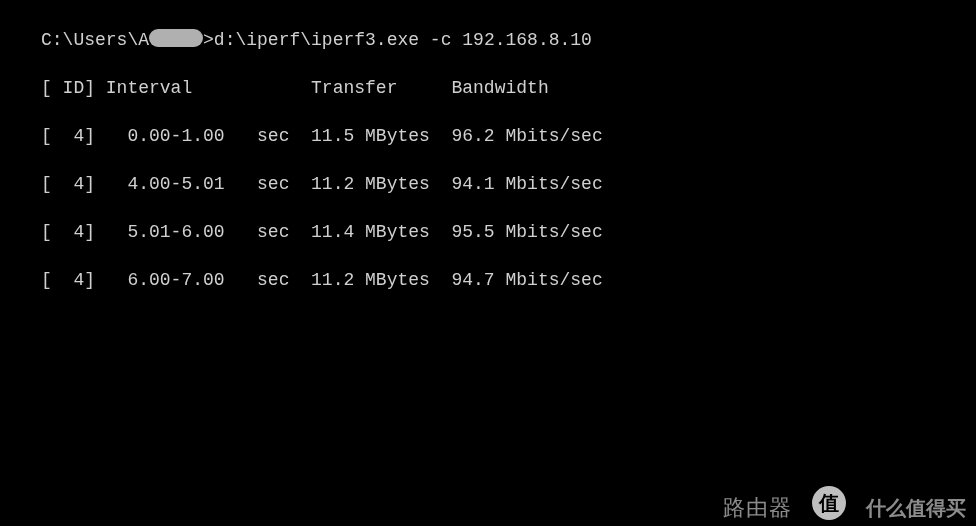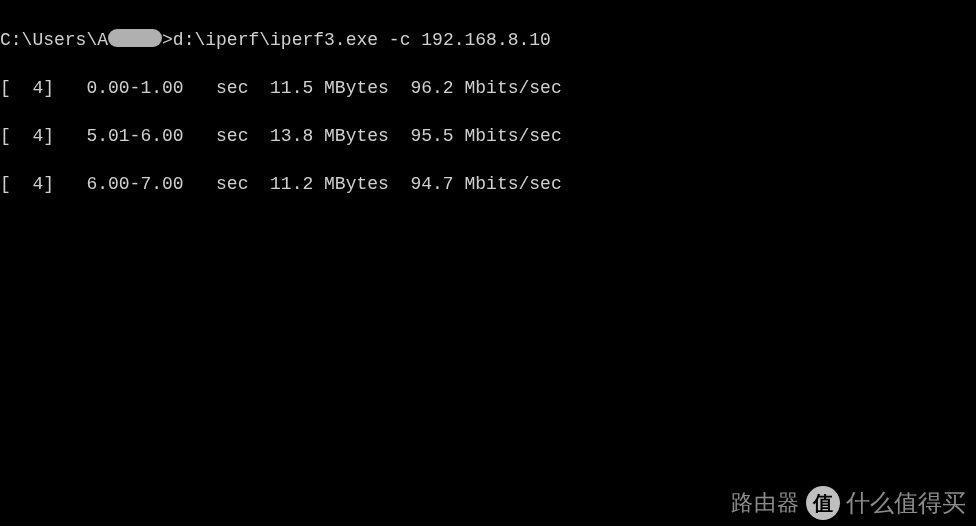--- a/index.html
+++ b/index.html
@@ -11,67 +11,69 @@
     color: #d0d0d0;
     font-family: "Consolas", "Courier New", monospace;
     font-size: 18px;
     line-height: 24px;
     overflow: hidden;
   }
   .terminal {
     padding: 4px 0 0 0;
     white-space: pre;
   }
-  .line { display: block; }
+  .line { display: block; margin-left: 41px; }
   .redact {
     display: inline-block;
     width: 54px;
     height: 18px;
     background: #b0b0b0;
     border-radius: 9px;
     vertical-align: -2px;
   }
   .watermark-area {
     position: absolute;
     right: 10px;
     bottom: 6px;
     display: flex;
-    align-items: center;
-    gap: 6px;
+    align-items: flex-end;
+    gap: 20px;
     color: rgba(255,255,255,0.55);
     font-family: -apple-system, "PingFang SC", "Microsoft YaHei", sans-serif;
   }
   .wm-text {
     font-size: 22px;
     letter-spacing: 1px;
   }
   .wm-circle {
     width: 34px;
     height: 34px;
     border-radius: 50%;
     background: rgba(255,255,255,0.75);
     color: #000;
     display: flex;
     align-items: center;
     justify-content: center;
     font-size: 20px;
     font-weight: bold;
   }
   .wm-text-main {
-    font-size: 24px;
-    font-weight: 400;
+    font-size: 20px;
+    font-weight: 700;
   }
 </style>
 </head>
 <body>
 
 <div class="terminal">
 <span class="line"><span>C:\Users\A</span><span class="redact"></span><span>&gt;d:\iperf\iperf3.exe -c 192.168.8.10</span></span>
+<span class="line">[ ID] Interval           Transfer     Bandwidth</span>
 <span class="line">[  4]   0.00-1.00   sec  11.5 MBytes  96.2 Mbits/sec</span>
-<span class="line">[  4]   5.01-6.00   sec  13.8 MBytes  95.5 Mbits/sec</span>
+<span class="line">[  4]   4.00-5.01   sec  11.2 MBytes  94.1 Mbits/sec</span>
+<span class="line">[  4]   5.01-6.00   sec  11.4 MBytes  95.5 Mbits/sec</span>
 <span class="line">[  4]   6.00-7.00   sec  11.2 MBytes  94.7 Mbits/sec</span>
 
 
 
 
 
 
 
 
 

